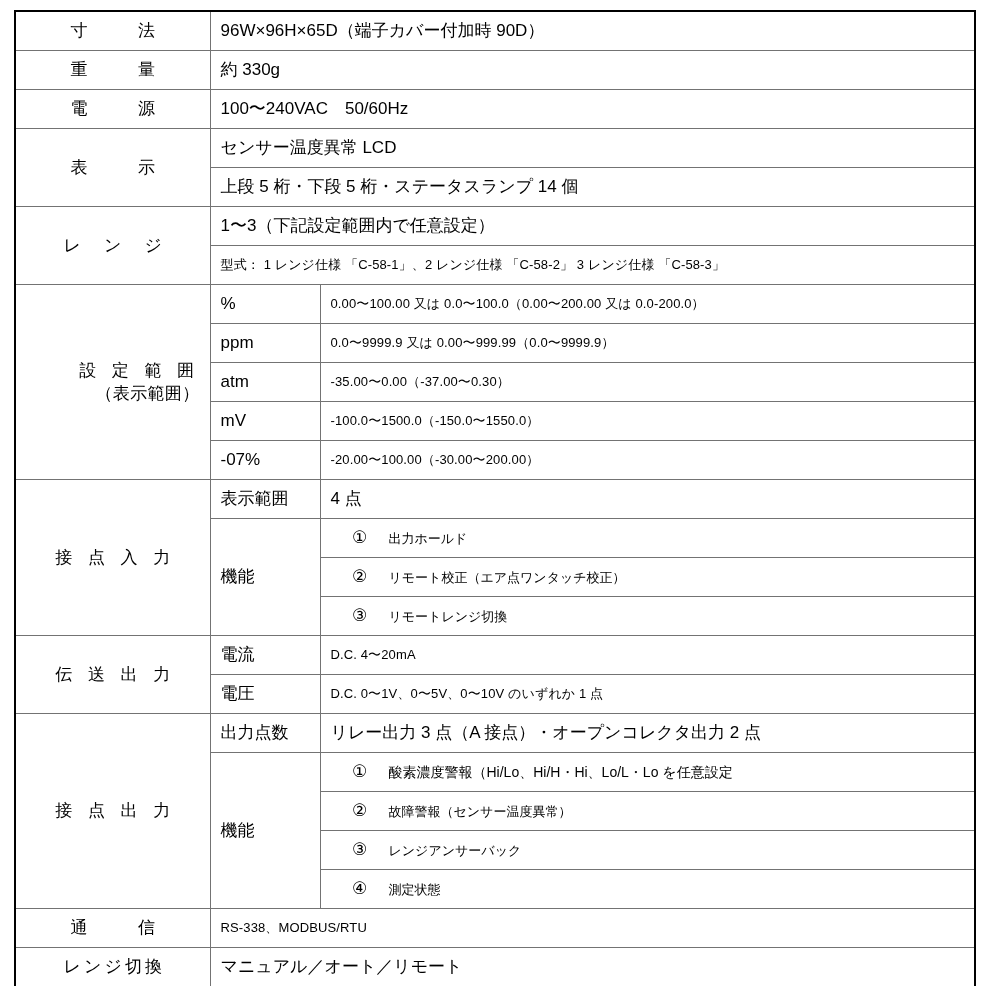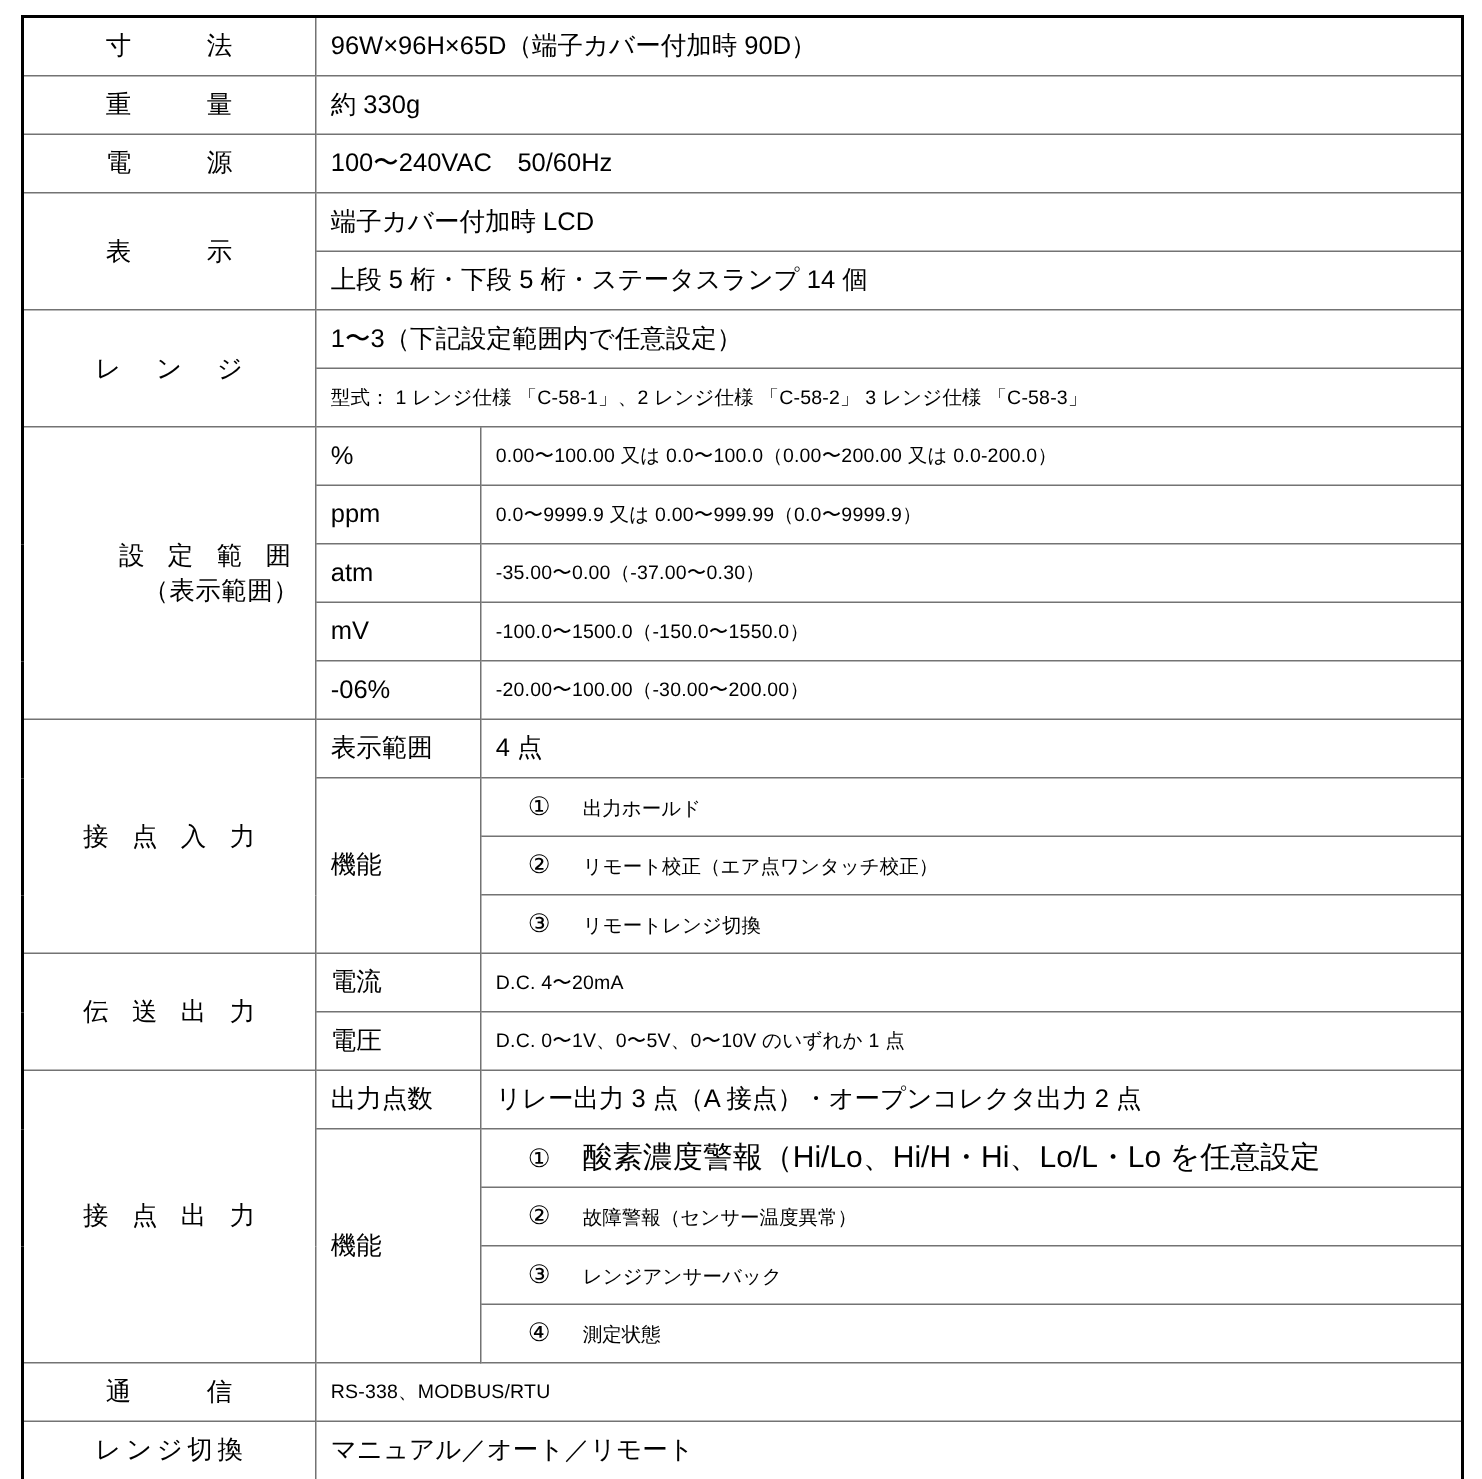--- a/index.html
+++ b/index.html
@@ -96,21 +96,21 @@
 
   
   .numitem {
     display: inline-block;
     width: 58px;
     text-align: center;
     font-size: 17px;
   }
   .numtext { font-size: 13px; }
 
-  .mono-ish { font-size: 20px; }
+  .mono-ish { font-size: 14px; }
 </style>
 </head>
 <body>
 
 <div class="sheet">
   <table class="spec">
     <colgroup>
       <col style="width:195px">
       <col style="width:110px">
       <col>
@@ -127,21 +127,21 @@
         <td class="val sec-bot" colspan="2">約 330g</td>
       </tr>
 
       <tr>
         <td class="cat sec-bot">電　　源</td>
         <td class="val sec-bot" colspan="2">100〜240VAC　50/60Hz</td>
       </tr>
 
       <tr>
         <td class="cat" rowspan="2">表　　示</td>
-        <td class="val" colspan="2">端子カバー付加時 LCD</td>
+        <td class="val" colspan="2">センサー温度異常 LCD</td>
       </tr>
       <tr>
         <td class="val sec-bot" colspan="2">上段 5 桁・下段 5 桁・ステータスランプ 14 個</td>
       </tr>
 
       <tr>
         <td class="cat tight" rowspan="2">レ　ン　ジ</td>
         <td class="val" colspan="2">1〜3（下記設定範囲内で任意設定）</td>
       </tr>
       <tr>
@@ -162,21 +162,21 @@
       </tr>
       <tr>
         <td class="sub">atm</td>
         <td class="val num">-35.00〜0.00（-37.00〜0.30）</td>
       </tr>
       <tr>
         <td class="sub">mV</td>
         <td class="val num">-100.0〜1500.0（-150.0〜1550.0）</td>
       </tr>
       <tr>
-        <td class="sub sec-bot">-06%</td>
+        <td class="sub sec-bot">-07%</td>
         <td class="val num sec-bot">-20.00〜100.00（-30.00〜200.00）</td>
       </tr>
 
       <tr>
         <td class="cat" rowspan="4">接 点 入 力</td>
         <td class="sub">表示範囲</td>
         <td class="val">4 点</td>
       </tr>
       <tr>
         <td class="sub" rowspan="3">機能</td>

